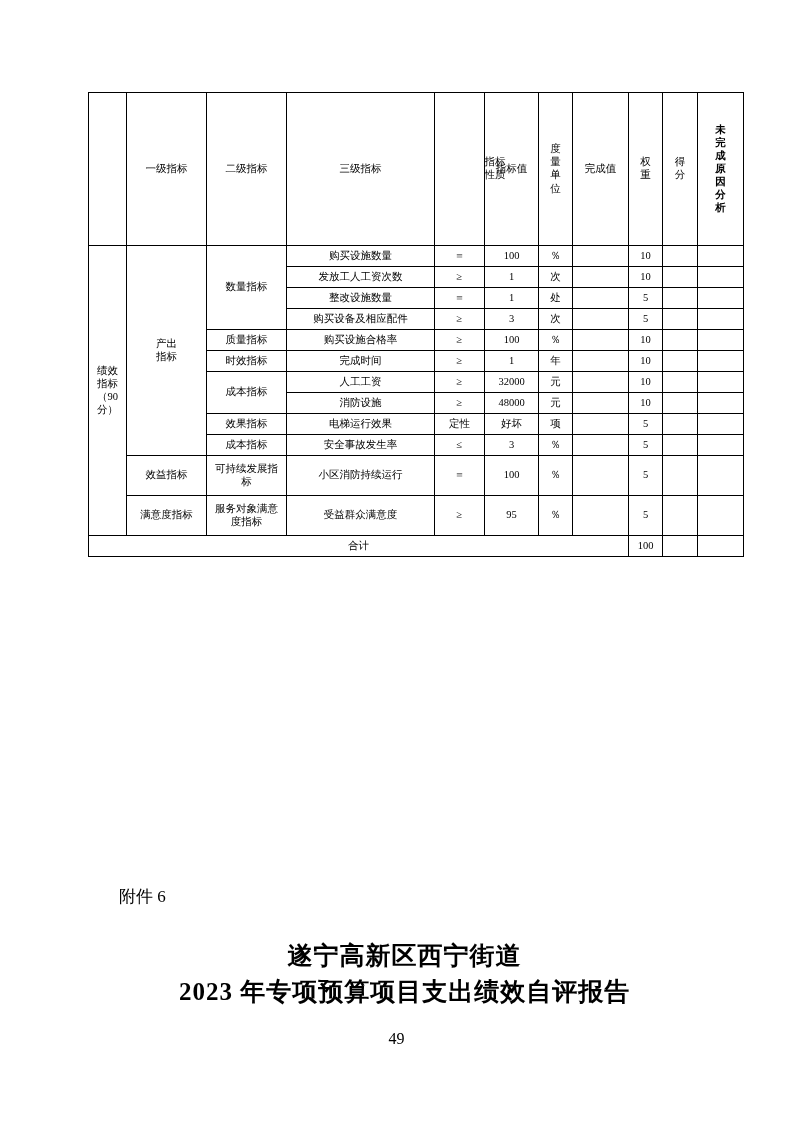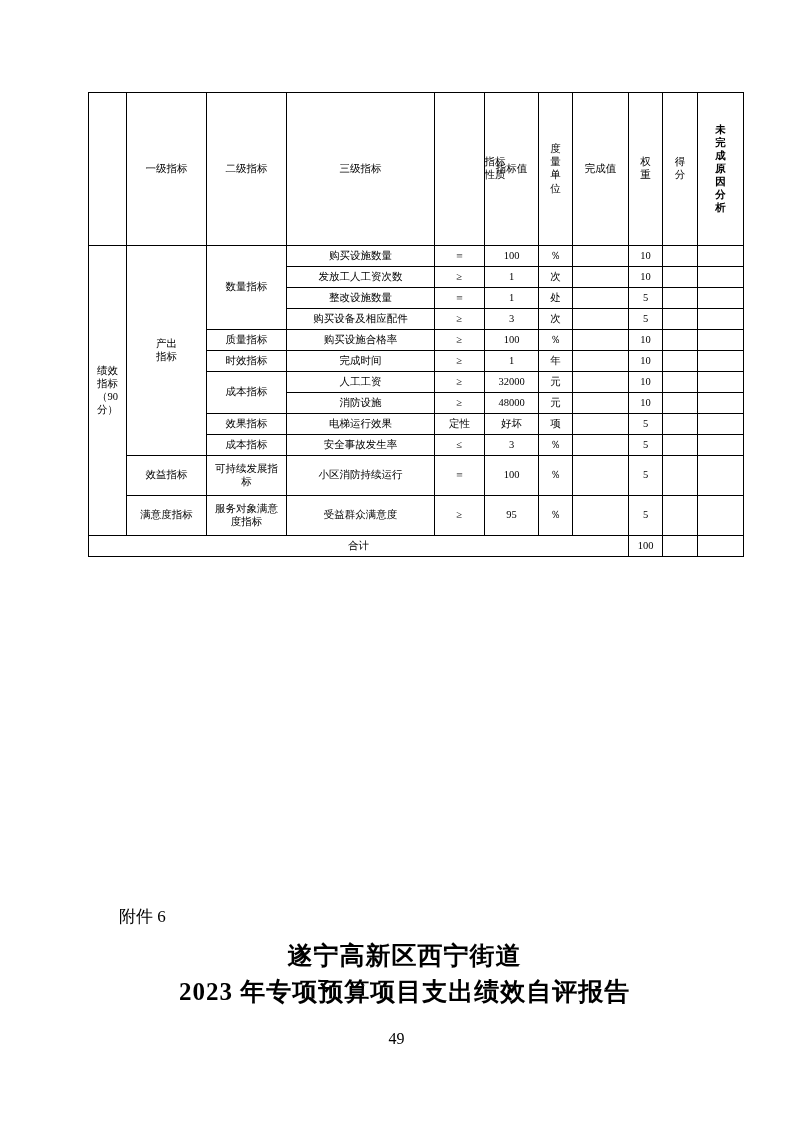--- a/index.html
+++ b/index.html
@@ -56,21 +56,21 @@
   .w-col10 { width: 35px; }
   .w-col11 { width: 46px; }
   .rowh { height: 21px; }
   .stack {
     display: inline-block;
     line-height: 1.25;
   }
   .attach {
     position: absolute;
     left: 119px;
-    top: 905px;
+    top: 885px;
     font-size: 17px;
     font-family: "Liberation Serif", "DejaVu Serif", serif;
   }
   .title-block {
     position: absolute;
     left: 8px;
     top: 938px;
     width: 793px;
     text-align: center;
   }

